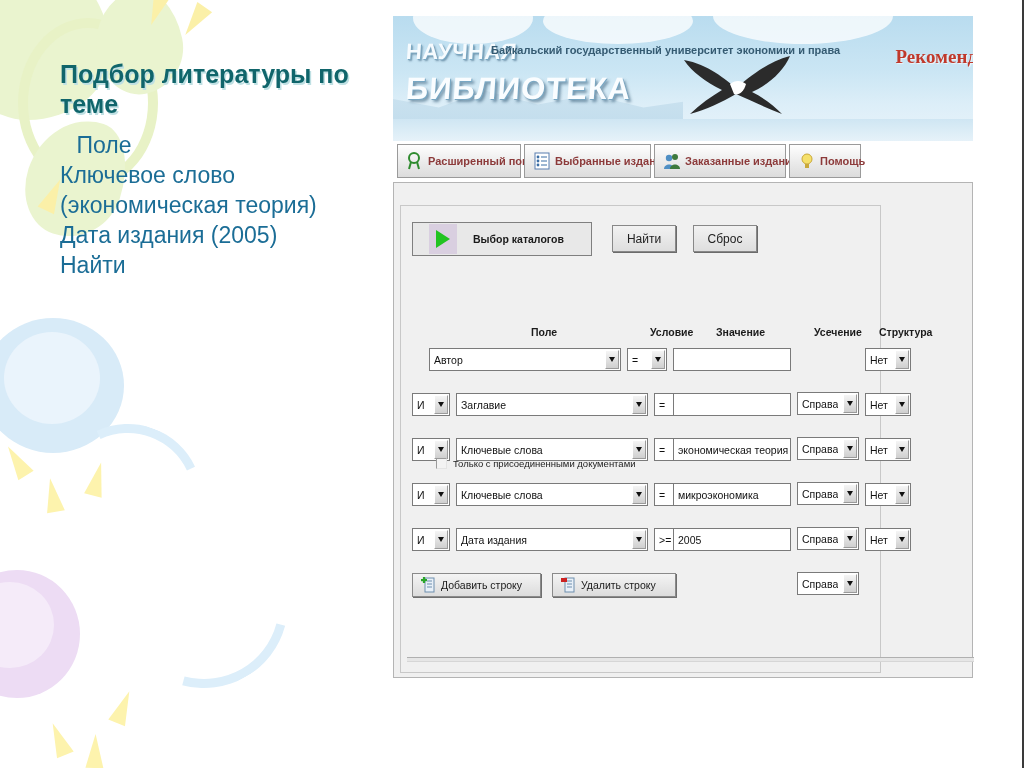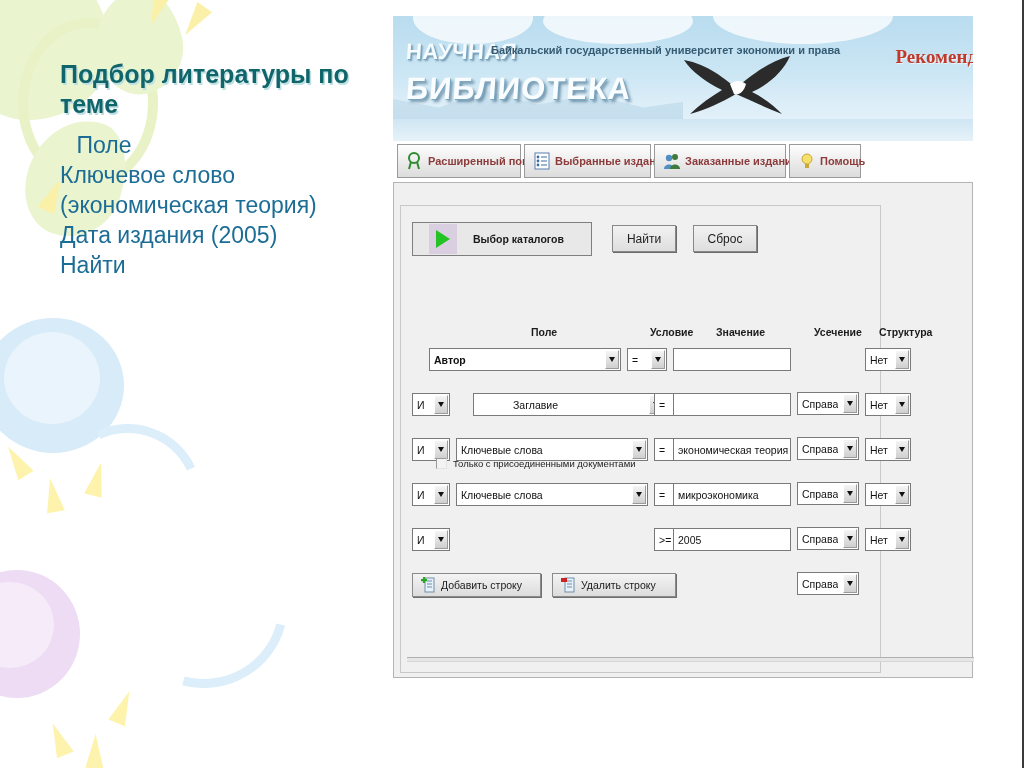--- a/index.html
+++ b/index.html
@@ -342,21 +342,21 @@
         <div class="pbtn" id="btn-find">Найти</div>
         <div class="pbtn" id="btn-reset">Сброс</div>
 
         <div class="colhdr" style="left:130px;">Поле</div>
         <div class="colhdr" style="left:249px;">Условие</div>
         <div class="colhdr" style="left:315px;">Значение</div>
         <div class="colhdr" style="left:413px;">Усечение</div>
         <div class="colhdr" style="left:478px;">Структура</div>
 
         <div class="row" style="left:0;top:142px;width:560px;">
-          <div class="fld c-field" style="left:28px;font-weight:bold;">
+          <div class="fld c-field" style="left:28px;">
               <span class="txt">Автор</span>
               <span class="arrowbox">
                 <i></i>
               </span>
             </div>
           <div class="fld c-cond" style="left:226px;">
               <span class="txt">=</span>
               <span class="arrowbox">
                 <i></i>
               </span>
@@ -378,21 +378,21 @@
             </div>
         </div>
 
         <div class="row" style="left:0;top:187px;width:560px;">
           <div class="fld c-bool" style="left:11px;">
               <span class="txt">И</span>
               <span class="arrowbox">
                 <i></i>
               </span>
             </div>
-          <div class="fld c-field" style="left:72px;padding-left:35px;">
+          <div class="fld c-field" style="left:55px;">
               <span class="txt">Заглавие</span>
               <span class="arrowbox">
                 <i></i>
               </span>
             </div>
           <div class="fld c-cond" style="left:253px;">
               <span class="txt">=</span>
               <span class="arrowbox">
                 <i></i>
               </span>
@@ -482,20 +482,26 @@
               <span class="txt">Нет</span>
               <span class="arrowbox">
                 <i></i>
               </span>
             </div>
         </div>
 
         <div class="row" style="left:0;top:322px;width:560px;">
           <div class="fld c-bool" style="left:11px;">
               <span class="txt">И</span>
+              <span class="arrowbox">
+                <i></i>
+              </span>
+            </div>
+          <div class="fld c-field" style="left:55px;">
+              <span class="txt">Дата издания</span>
               <span class="arrowbox">
                 <i></i>
               </span>
             </div>
           <div class="fld c-cond" style="left:253px;">
               <span class="txt">&gt;=</span>
               <span class="arrowbox">
                 <i></i>
               </span>
             </div>

